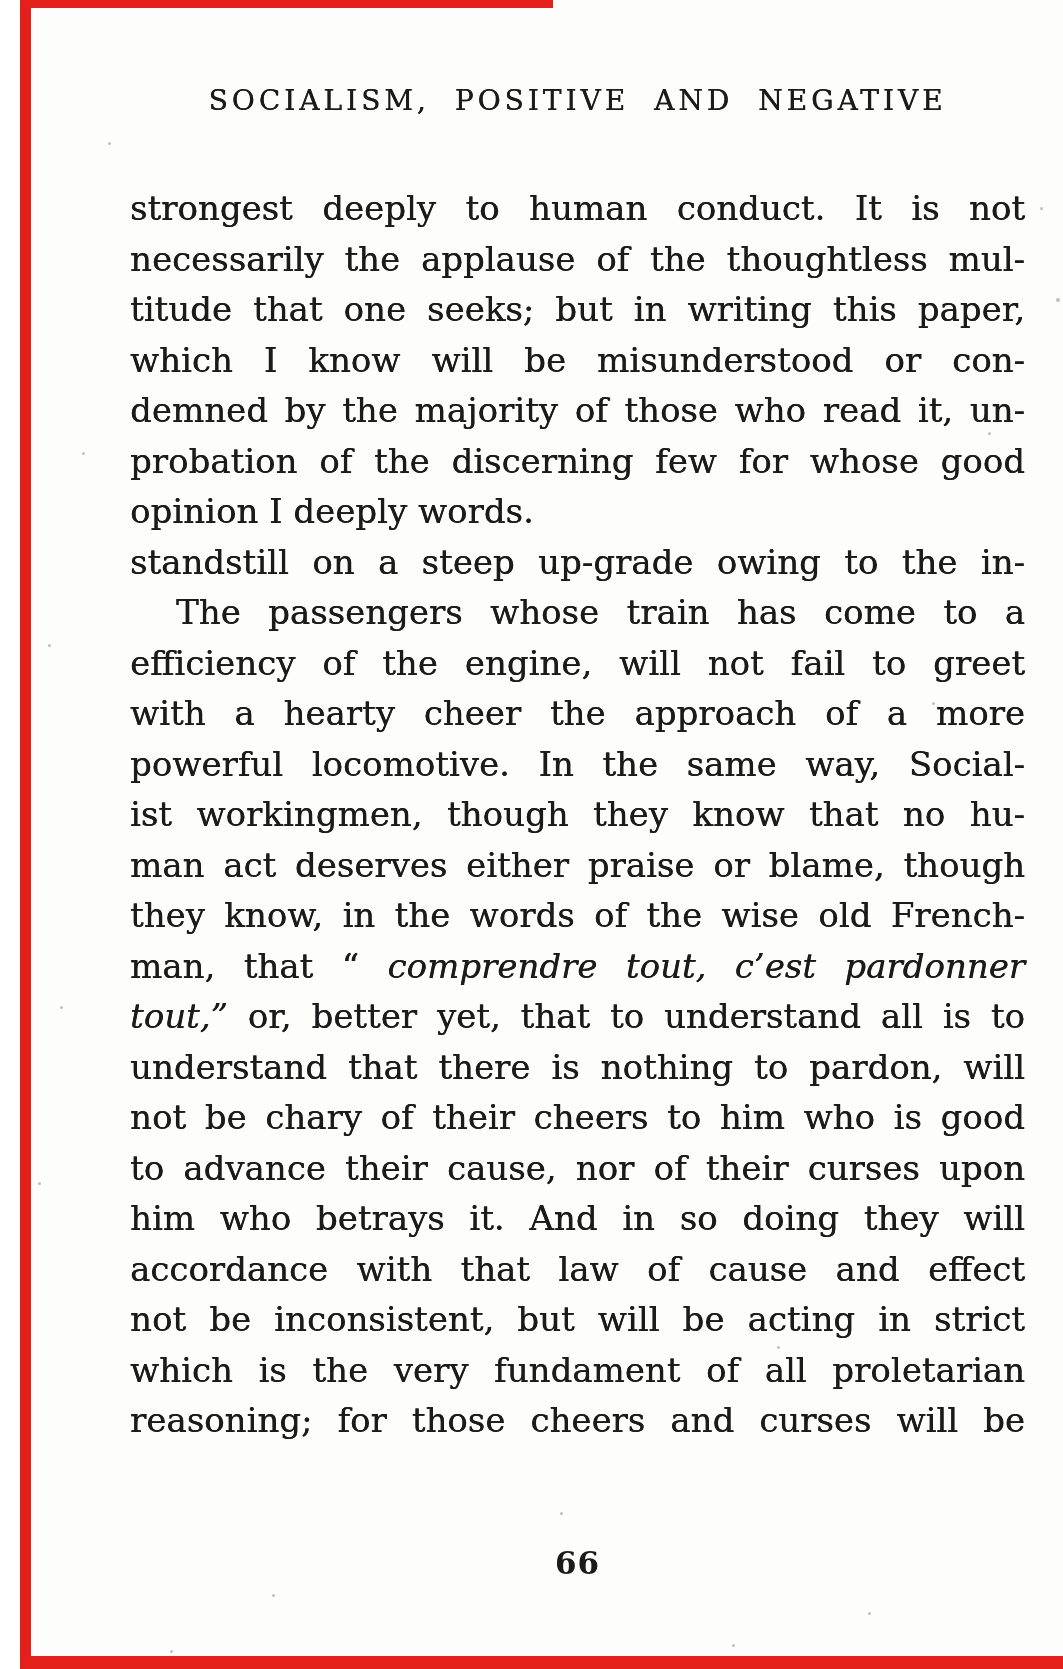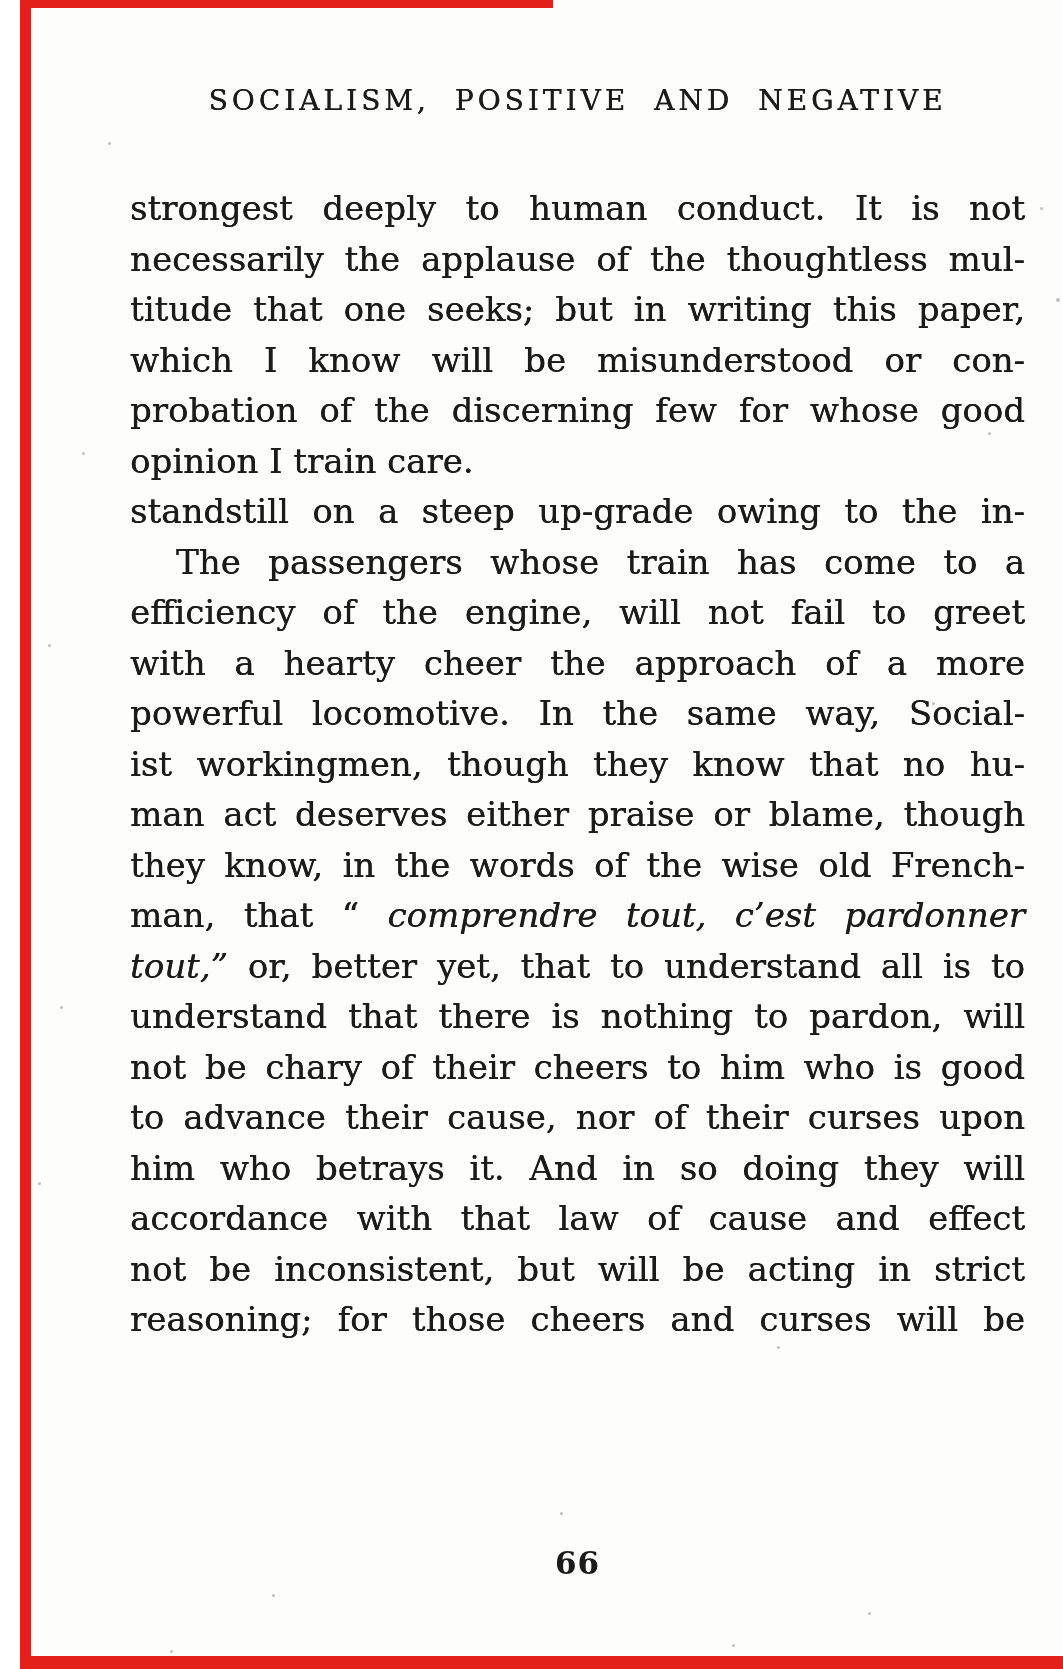--- a/index.html
+++ b/index.html
@@ -82,38 +82,40 @@
   <div class="edge edge-top-right"></div>
   <div class="edge edge-bottom"></div>
 
   <div class="running-head">SOCIALISM, POSITIVE AND NEGATIVE</div>
 
   <div class="body-text">
       <div class="line"><span>strongest deeply to human conduct.  It is not</span></div>
       <div class="line"><span>necessarily the applause of the thoughtless mul-</span></div>
       <div class="line"><span>titude that one seeks; but in writing this paper,</span></div>
       <div class="line"><span>which I know will be misunderstood or con-</span></div>
+      <div class="line"><span>demned by the majority of those who read it, un-</span></div>
       <div class="line"><span>probation of the discerning few for whose good</span></div>
-      <div class="line para-end"><span>opinion I train care.</span></div>
+      <div class="line para-end"><span>opinion I deeply words.</span></div>
       <div class="line"><span>standstill on a steep up-grade owing to the in-</span></div>
       <div class="line indent"><span>The passengers whose train has come to a</span></div>
       <div class="line"><span>efficiency of the engine, will not fail to greet</span></div>
       <div class="line"><span>with a hearty cheer the approach of a more</span></div>
       <div class="line"><span>powerful locomotive.  In the same way, Social-</span></div>
       <div class="line"><span>ist workingmen, though they know that no hu-</span></div>
       <div class="line"><span>man act deserves either praise or blame, though</span></div>
       <div class="line"><span>they know, in the words of the wise old French-</span></div>
       <div class="line"><span>man, that “ </span><span class="italic">comprendre tout, c’est pardonner</span></div>
       <div class="line"><span class="italic">tout,”</span><span> or, better yet, that to understand all is to</span></div>
       <div class="line"><span>understand that there is nothing to pardon, will</span></div>
       <div class="line"><span>not be chary of their cheers to him who is good</span></div>
       <div class="line"><span>to advance their cause, nor of their curses upon</span></div>
       <div class="line"><span>him who betrays it.  And in so doing they will</span></div>
       <div class="line"><span>accordance with that law of cause and effect</span></div>
       <div class="line"><span>not be inconsistent, but will be acting in strict</span></div>
+      <div class="line"><span>which is the very fundament of all proletarian</span></div>
       <div class="line"><span>reasoning; for those cheers and curses will be</span></div>
     </div>
 
   <div class="folio">66</div>
 
 <div class="noise-dot" style="left: 88px; top: 142px; width: 3px; height: 3px;"></div>
     <div class="noise-dot" style="left: 1020px; top: 207px; width: 3px; height: 3px;"></div>
     <div class="noise-dot" style="left: 1036px; top: 298px; width: 4px; height: 4px;"></div>
     <div class="noise-dot" style="left: 968px; top: 432px; width: 3px; height: 3px;"></div>
     <div class="noise-dot" style="left: 62px; top: 452px; width: 3px; height: 3px;"></div>

